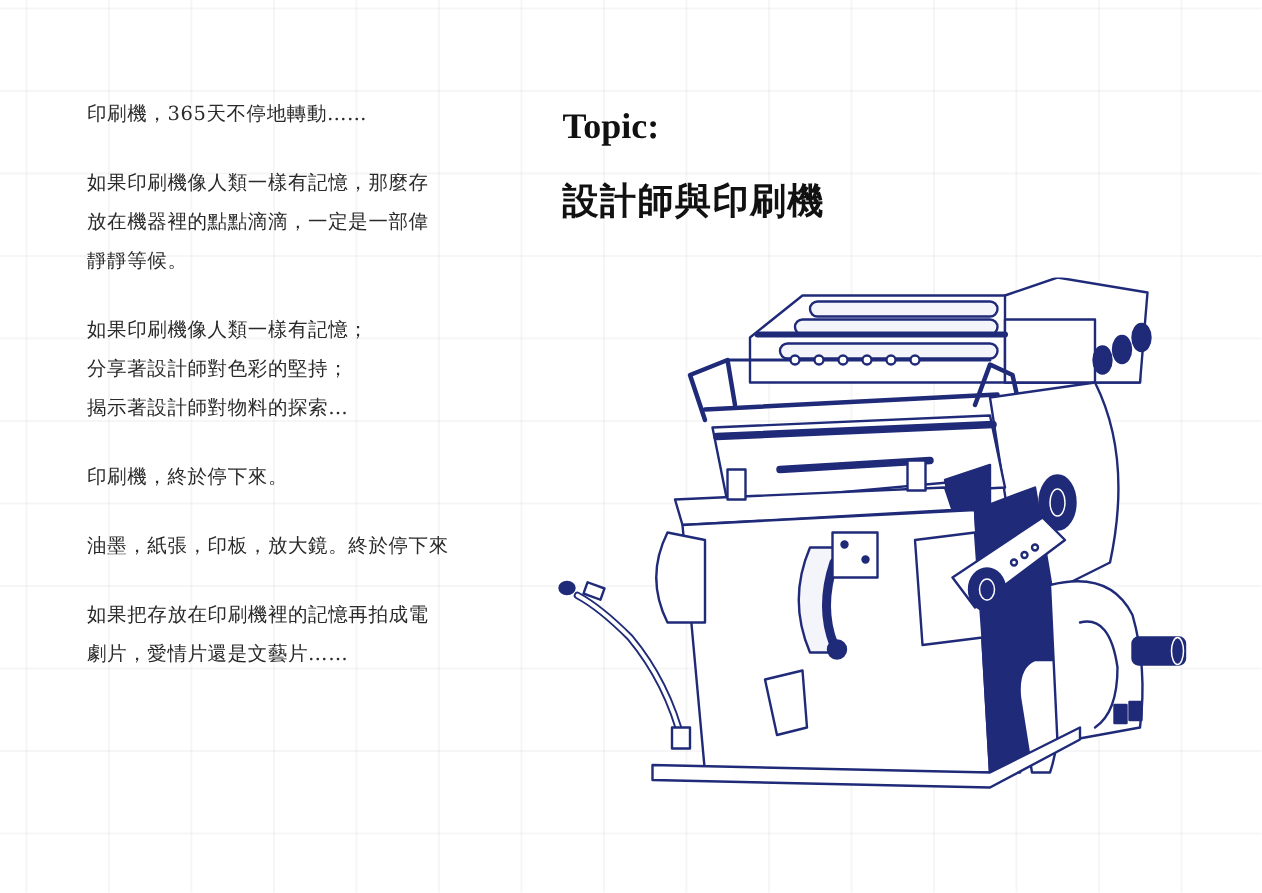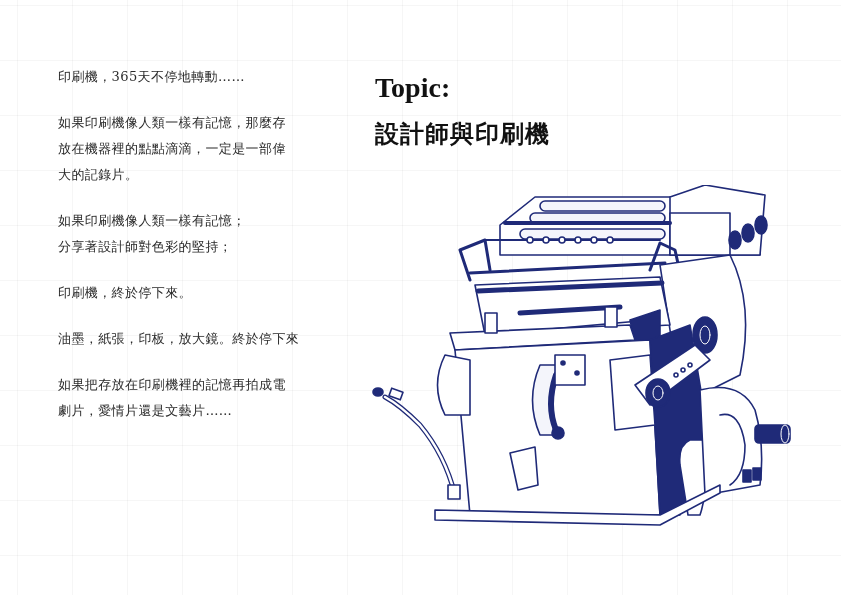--- a/index.html
+++ b/index.html
@@ -35,21 +35,21 @@
       letter-spacing: 0.4px;
       white-space: nowrap;
       color: #2a2a2a;
     }
     .topic-label {
       position: absolute;
       left: 375px;
       top: 72px;
       font-family: "Liberation Serif", "DejaVu Serif", serif;
       font-weight: bold;
-      font-size: 28px;
+      font-size: 24px;
       color: #111;
     }
     .topic-title {
       position: absolute;
       left: 375px;
       top: 118px;
       font-family: Liberation Mono, monospace;
       font-weight: bold;
       font-size: 24px;
       letter-spacing: 1px;
@@ -66,25 +66,26 @@
 </head>
 <body>
 
 <div class="left-text">
   <div class="para">
     <div class="line">印刷機，365天不停地轉動……</div>
   </div>
   <div class="para">
     <div class="line">如果印刷機像人類一樣有記憶，那麼存</div>
     <div class="line">放在機器裡的點點滴滴，一定是一部偉</div>
-    <div class="line">大的記錄片。</div>
+    <div class="line">靜靜等候。</div>
   </div>
   <div class="para">
     <div class="line">如果印刷機像人類一樣有記憶；</div>
     <div class="line">分享著設計師對色彩的堅持；</div>
+    <div class="line">揭示著設計師對物料的探索…</div>
   </div>
   <div class="para">
     <div class="line">印刷機，終於停下來。</div>
   </div>
   <div class="para">
     <div class="line">油墨，紙張，印板，放大鏡。終於停下來</div>
   </div>
   <div class="para">
     <div class="line">如果把存放在印刷機裡的記憶再拍成電</div>
     <div class="line">劇片，愛情片還是文藝片……</div>

